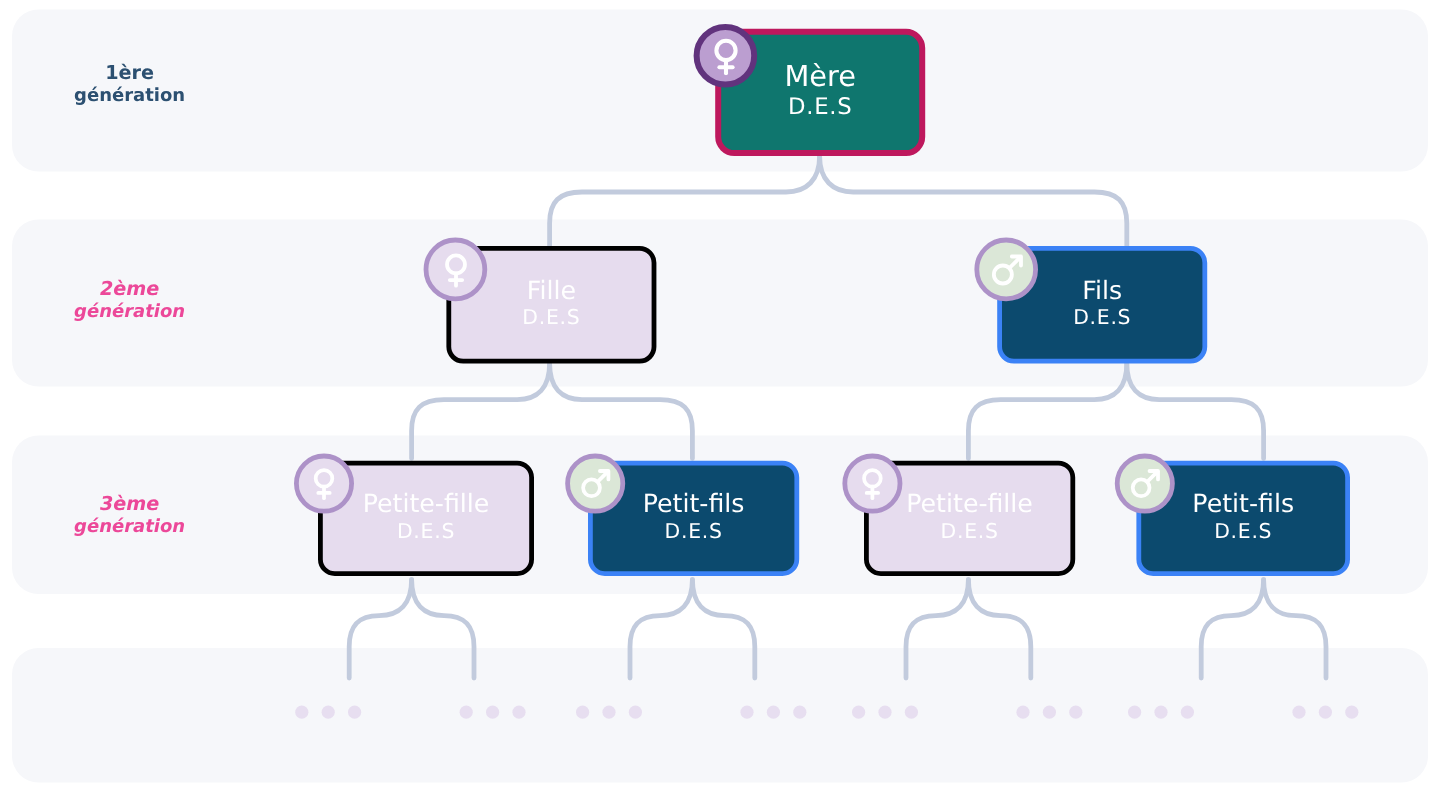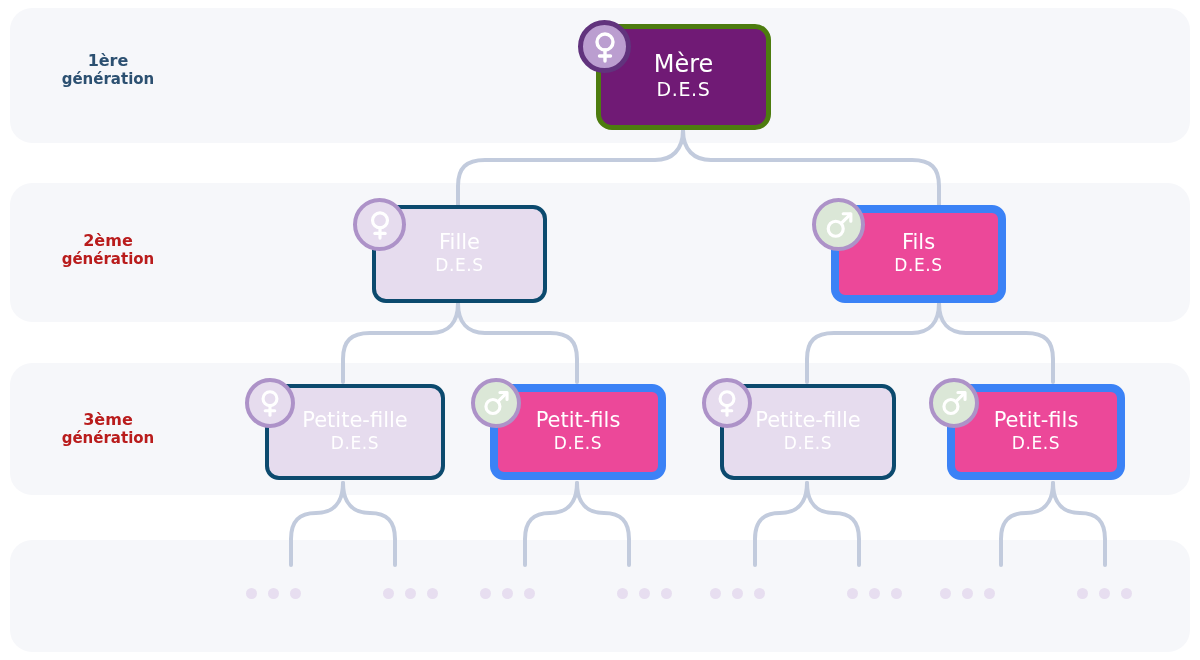--- a/index.html
+++ b/index.html
@@ -35,21 +35,21 @@
     display: block;
     font-size: 16px;
     font-weight: 700;
   }
   .band-label .bot {
     display: block;
     font-size: 15px;
     font-weight: 700;
   }
   .label-dark .top, .label-dark .bot { color: #2c5071; }
-  .label-muted .top, .label-muted .bot { color: #b91c1c; }
+  .label-muted .top, .label-muted .bot { color: #ec4899; font-style: italic; }
 
   
   #links {
     position: absolute;
     left: 0; top: 0;
     width: 1200px; height: 660px;
     pointer-events: none;
   }
   .link {
     fill: none;
@@ -77,37 +77,37 @@
   }
   .node .sub {
     font-size: 17px;
     font-weight: 400;
     line-height: 1.35;
     letter-spacing: 0.6px;
   }
 
   
   .node.root {
-    background: #701a75;
-    border: 5px solid #4d7c0f;
+    background: #0f766e;
+    border: 5px solid #be185d;
     border-radius: 16px;
     text-align: right;
   }
   .node.root .name { font-size: 24px; }
   .node.root .sub  { font-size: 19px; }
 
   
   .node.female {
     background: #e6dcee;
-    border: 4px solid #0c4a6e;
+    border: 4px solid #000000;
   }
   
   .node.male {
-    background: #ec4899;
-    border: 8px solid #3b82f6;
+    background: #0c4a6e;
+    border: 4px solid #3b82f6;
   }
 
   
   .badge {
     position: absolute;
     border-radius: 50%;
     box-sizing: border-box;
     display: flex;
     align-items: center;
     justify-content: center;

